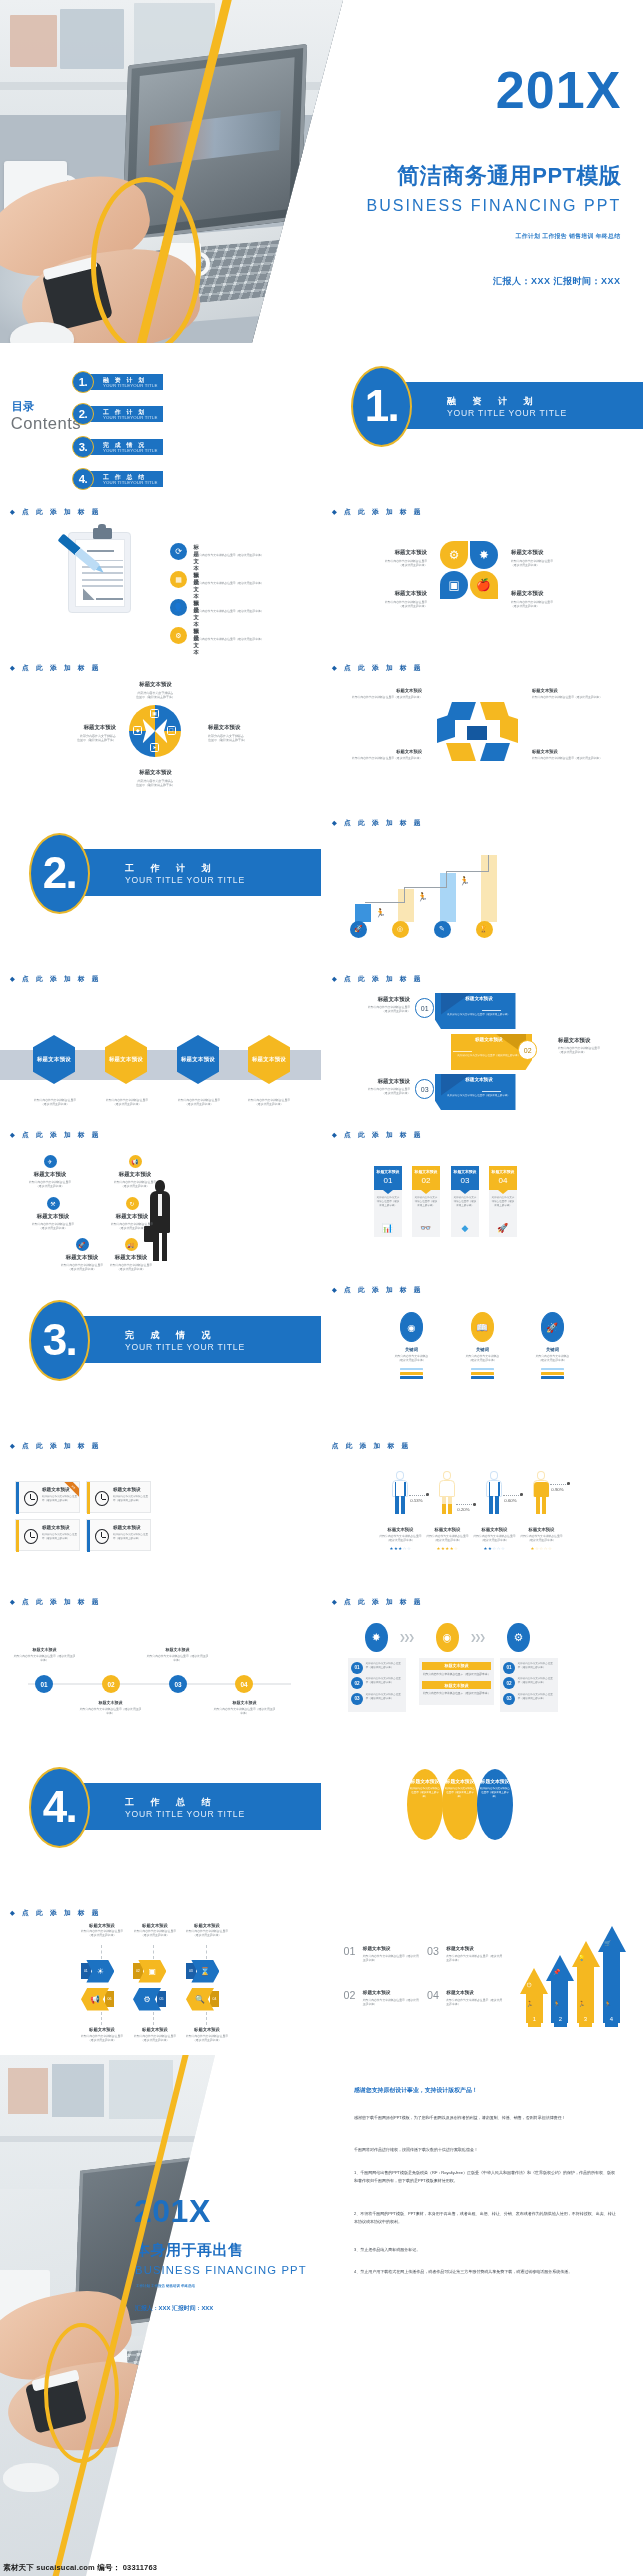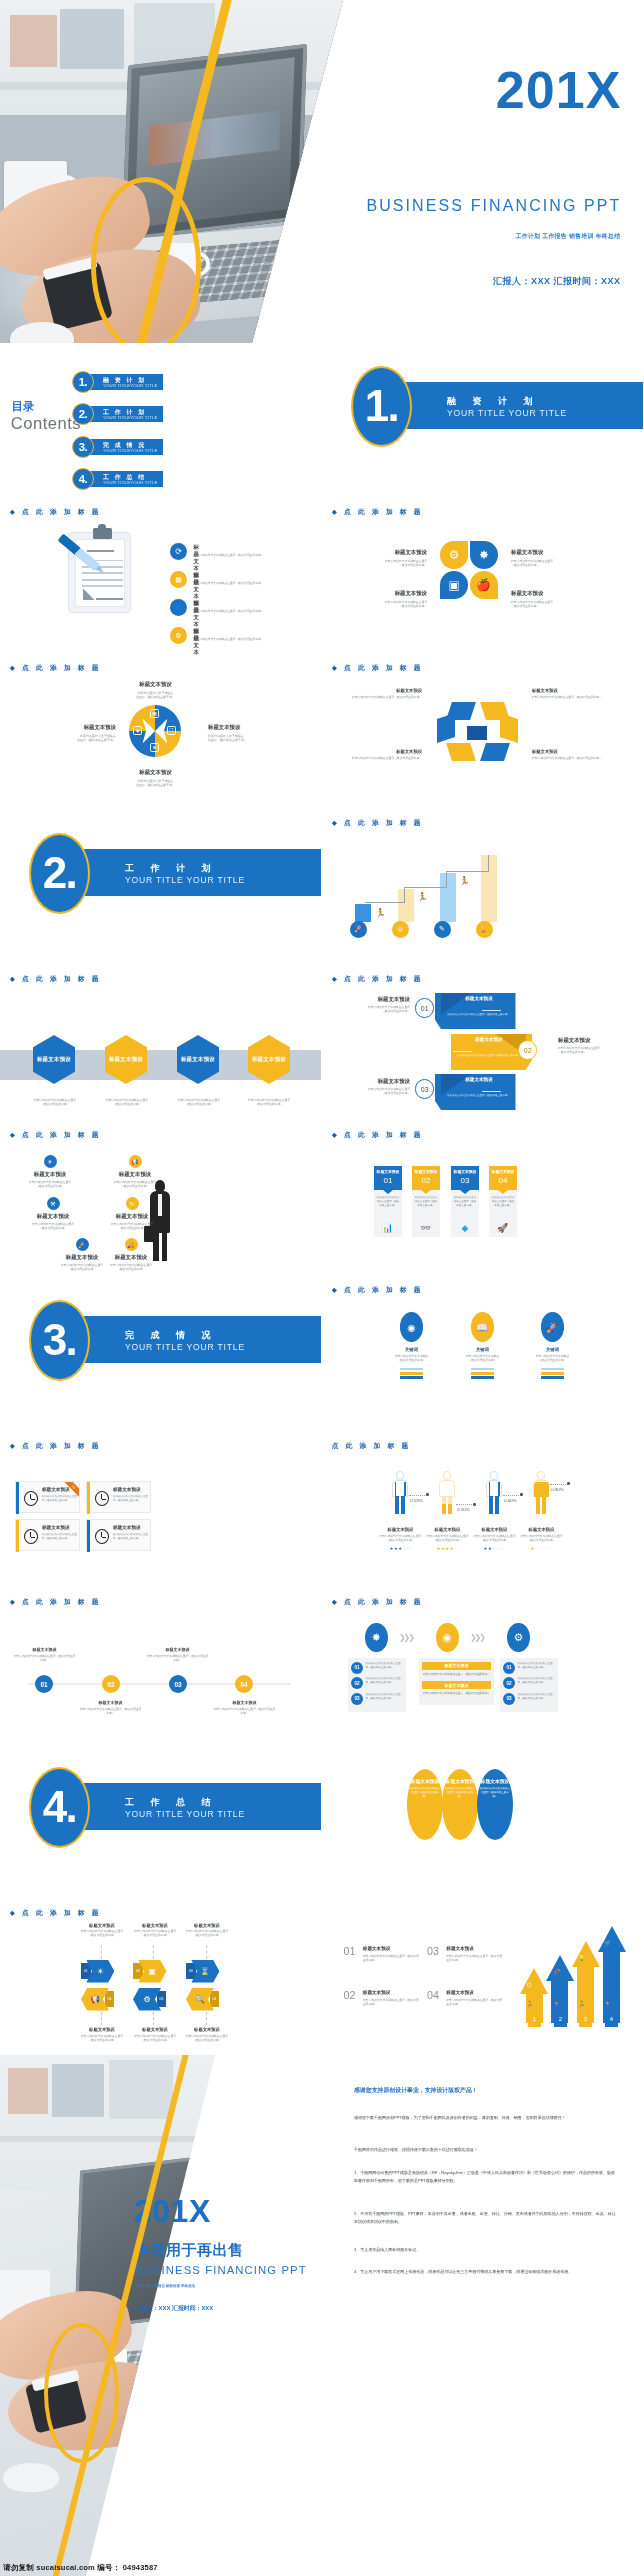--- a/index.html
+++ b/index.html
@@ -246,20 +246,21 @@
       <div class="cp-mug2"></div>
       <div class="cp-hand-a"></div>
       <div class="cp-hand-b"></div>
       <div class="cp-cuff"></div>
       <div class="cp-mouse"></div>
     </div>
     <div class="cover-slash"></div>
     <div class="cover-ellipse"></div>
     <div class="cover-right">
       <div class="cov-year">201X</div>
+      <div class="cov-cn">简洁商务通用PPT模版</div>
       <div class="cov-en">BUSINESS  FINANCING  PPT</div>
       <div class="cov-tags">工作计划 工作报告 销售培训 年终总结</div>
       <div class="cov-meta">汇报人：XXX  汇报时间：XXX</div>
     </div>
     <div class="hair-b"></div>
   </div>
 
   <div class="slide half" style="left:0;top:343px;">
     <div class="toc-title-cn">目录</div>
     <div class="toc-title-en">Contents</div>
@@ -1034,24 +1035,24 @@
       <div style="position:absolute;left:3.2px;top:408px;width:56px;height:29px;background:#f1f3f4;border-radius:50% 50% 44% 44%;"></div>
     </div>
     <div style="position:absolute;left:117px;top:-16px;width:5.9px;height:558px;background:#f5b820;transform:rotate(14deg);z-index:3;"></div>
     <div style="position:absolute;left:44px;top:268px;width:75px;height:140px;border:4.3px solid #f5b820;border-radius:50%;z-index:4;"></div>
     <div style="position:absolute;left:134px;top:138px;font-size:32px;font-weight:bold;color:#1d6fc0;letter-spacing:0.5px;">201X</div>
     <div style="position:absolute;left:135px;top:186px;font-size:15px;font-weight:bold;color:#1f6fc2;letter-spacing:0.5px;">本身用于再出售</div>
     <div style="position:absolute;left:135px;top:209px;font-size:11.3px;color:#2576c6;letter-spacing:1.1px;">BUSINESS FINANCING PPT</div>
     <div style="position:absolute;left:136px;top:229px;font-size:3.5px;font-weight:bold;color:#2f7ec9;">工作计划 工作报告 销售培训 年终总结</div>
     <div style="position:absolute;left:135px;top:249px;font-size:5.9px;font-weight:bold;color:#1f6fc2;">汇报人：XXX  汇报时间：XXX</div>
     <div class="wm">
-      <span>请勿复制</span>
+      <span>素材天下</span>
       <span>sucaisucai.com</span>
       <span>编号：</span>
-      <span>04943587</span>
+      <span>03311763</span>
     </div>
     <div class="hair-r"></div>
   </div>
 
   <div class="slide" style="left:322px;top:2055px;width:322px;height:521px;">
     <div class="lic-title">感谢您支持原创设计事业，支持设计版权产品！</div>
     <div class="lic-p" style="top:59px;">感谢您下载千图网原创PPT模板，为了您和千图网以及原创作者的利益，请勿复制、传播、销售，否则将承担法律责任！</div>
     <div class="lic-p" style="top:91px;">千图网将对作品进行维权，按照传播下载次数的十倍进行索取赔偿金！</div>
     <div class="lic-p" style="top:114px;">1、千图网网站出售的PPT模版是免版税类（RF：Royalty-free）正版受《中华人民共和国著作法》和《世界版权公约》的保护，作品的所有权、版权和著作权归千图网所有，您下载的是PPT模版素材使用权。</div>
     <div class="lic-p" style="top:155px;">2、不得将千图网的PPT模版、PPT素材，本身用于再出售，或者出租、出借、转让、分销、发布或者作为礼物供他人使用，不得转授权、出卖、转让本协议或本协议中的权利。</div>

